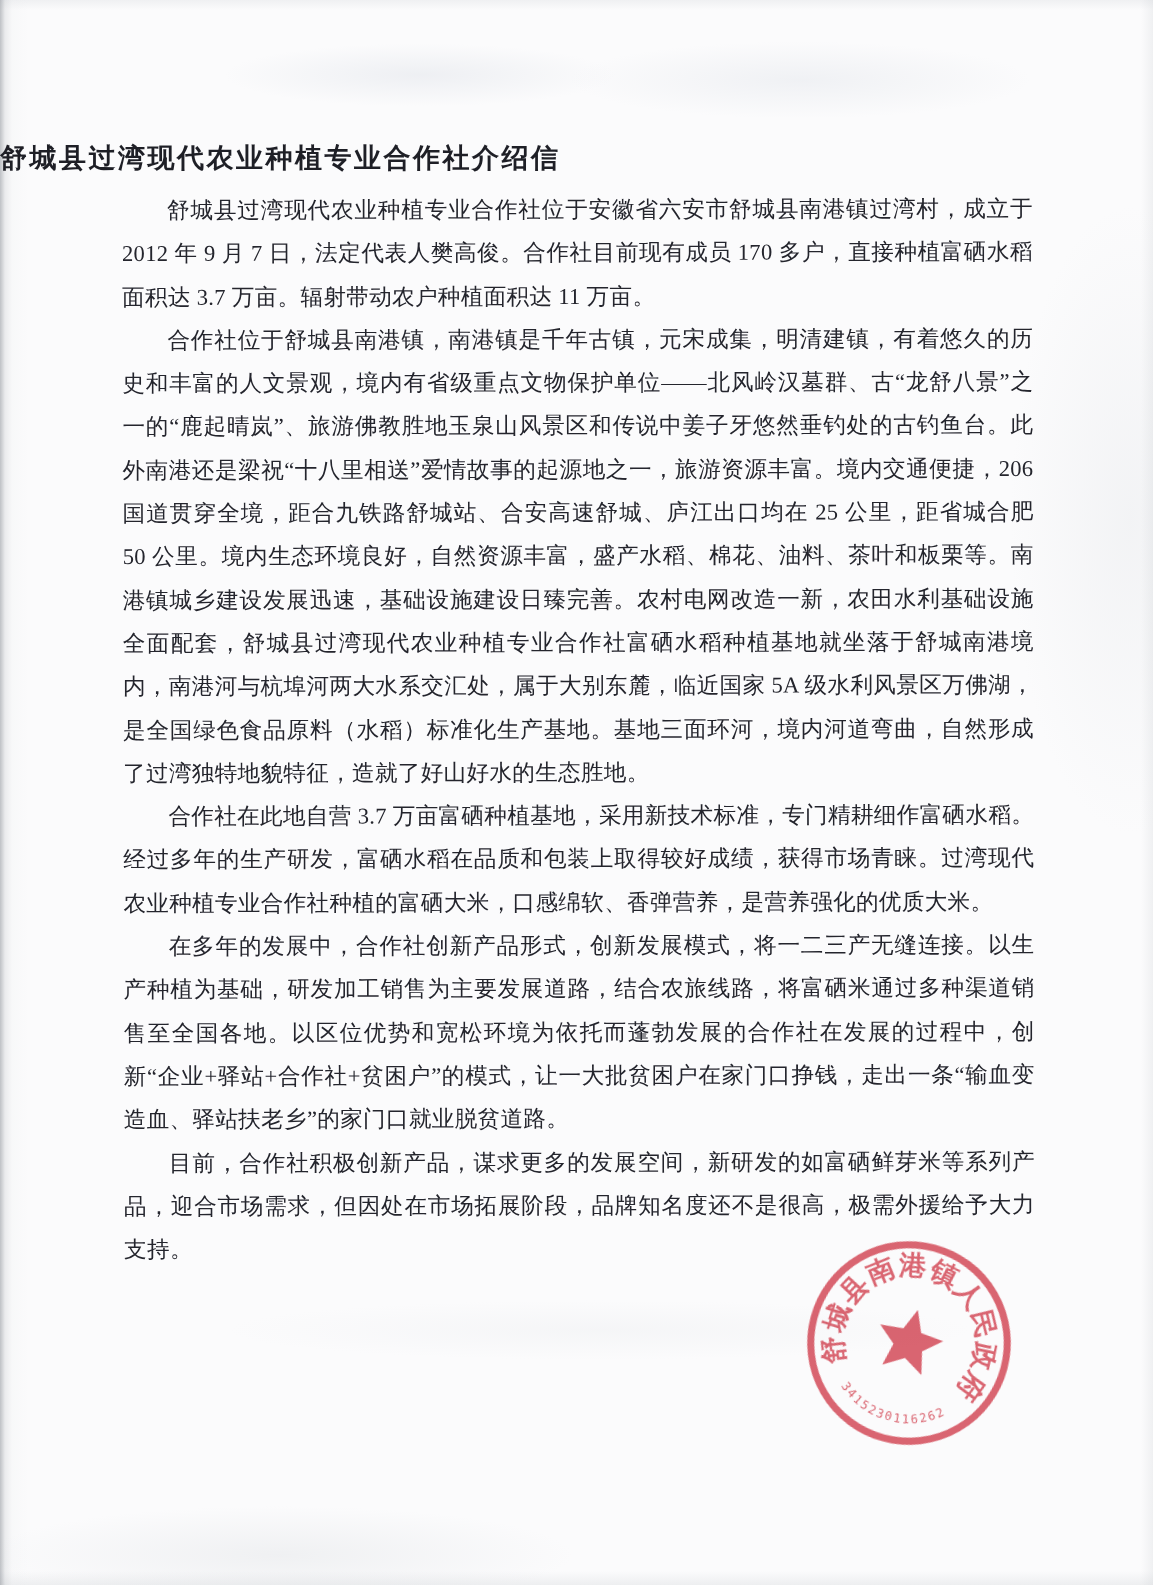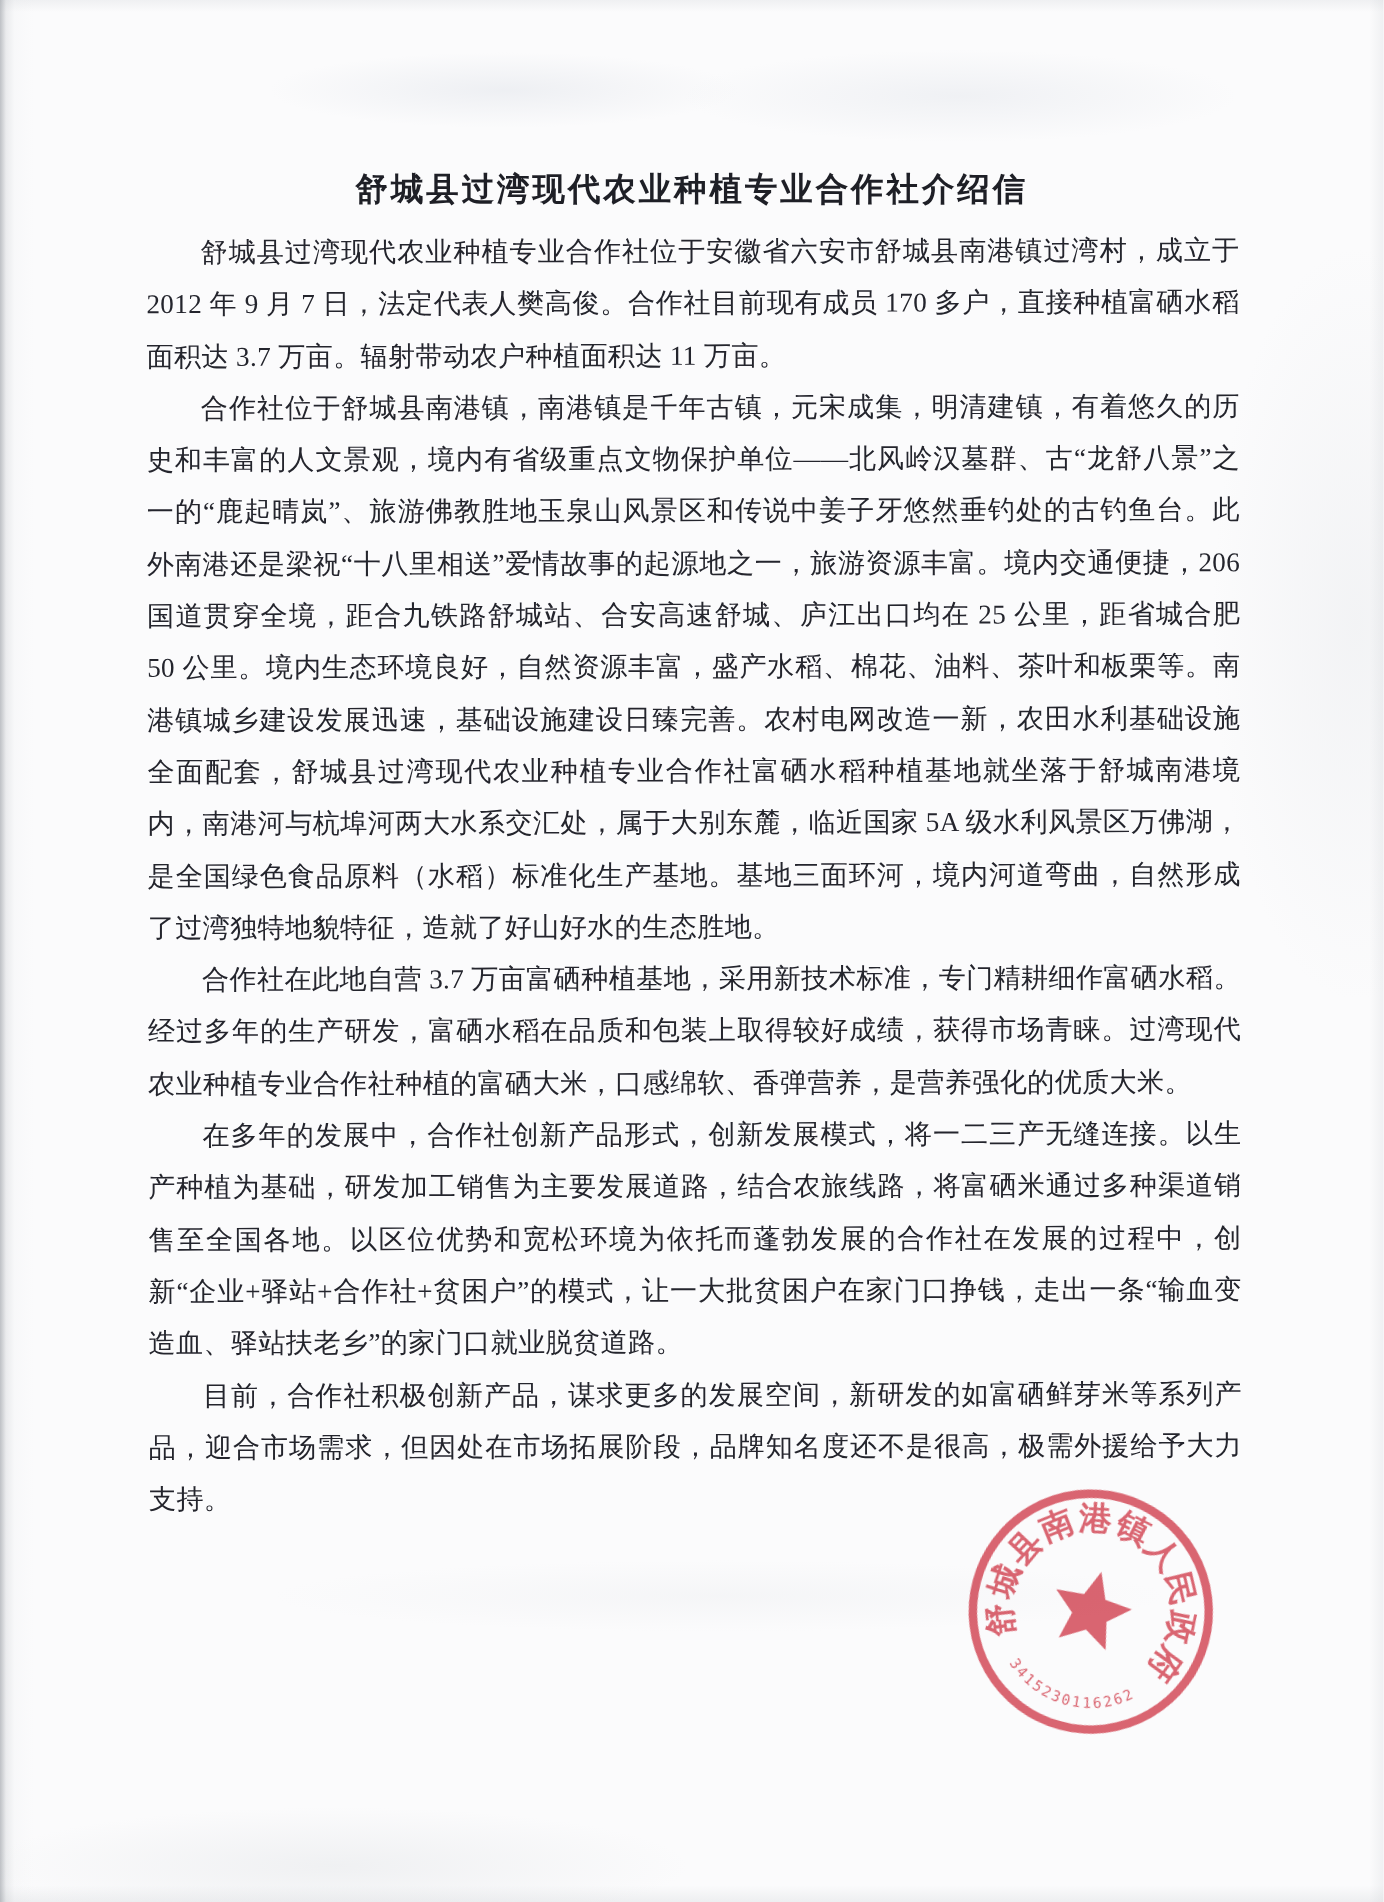--- a/index.html
+++ b/index.html
@@ -17,21 +17,21 @@
       linear-gradient(180deg, rgba(212,215,219,.30) 0, rgba(245,246,247,0) 10px),
       linear-gradient(0deg, rgba(202,206,210,.28) 0, rgba(245,246,247,0) 14px),
       radial-gradient(ellipse 280px 45px at 420px 75px, rgba(203,209,219,.28), transparent 70%),
       radial-gradient(ellipse 330px 55px at 800px 80px, rgba(203,209,219,.24), transparent 70%),
       radial-gradient(ellipse 160px 420px at 1130px 520px, rgba(208,212,217,.20), transparent 75%),
       radial-gradient(ellipse 420px 70px at 280px 1555px, rgba(198,203,208,.22), transparent 70%),
       radial-gradient(ellipse 500px 40px at 600px 1330px, rgba(210,214,219,.15), transparent 75%);
   }
   .title{
     position:absolute;top:140px;left:0;width:100%;
-    text-align:center;font-size:27px;font-weight:bold;
+    font-size:27px;font-weight:bold;
     color:#1e1f26;letter-spacing:2.5px;
   }
   .content{
     position:absolute;top:188px;left:123px;width:911px;
     font-size:22.6px;line-height:43.3px;letter-spacing:.3px;
     color:#24252d;text-align:justify;
     transform:rotate(-0.12deg);
   }
   .content p{margin:0;text-indent:2em;}
   .stamp{

